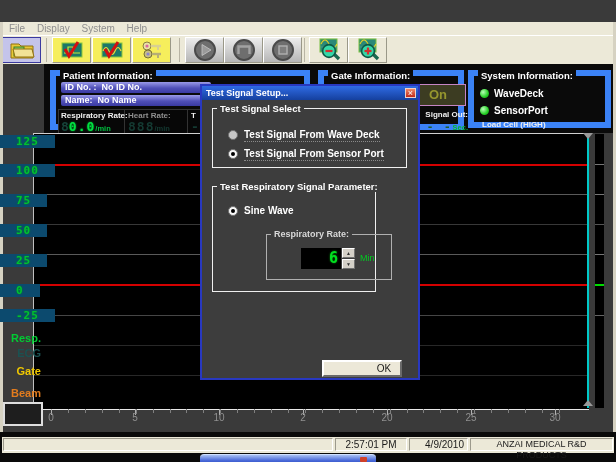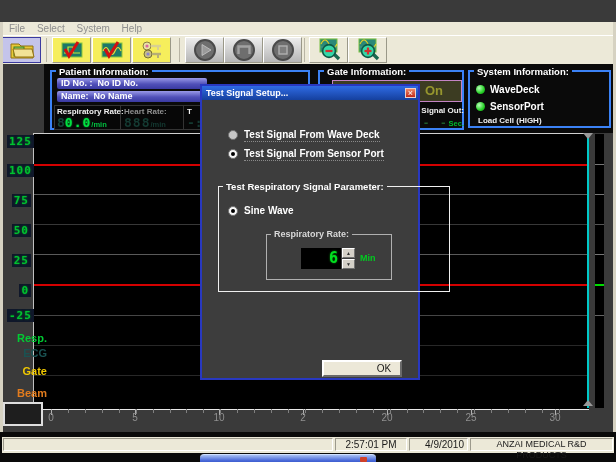--- a/index.html
+++ b/index.html
@@ -23,21 +23,21 @@
     display:flex;align-items:center;justify-content:center;}
   .tbtn.sel{background:#c4c4ea;border-color:#3a3aa0;}
   .tbtn.yel{background:#f6ee5c;}
   .tbtn.gray{background:linear-gradient(180deg,#ececec,#b6b6b6);}
   .tsep{position:absolute;top:2px;width:1px;height:24px;background:#b8b4a4;}
 
   .edge{top:22px;width:3px;height:440px;background:#d6d2c2;}
 
   
   .band{left:44px;top:64px;width:569px;height:69px;background:#0a0a0a;}
-  .panel{position:absolute;border:2px solid #3b82f6;box-sizing:border-box;text-decoration:underline;}
+  .panel{position:absolute;border:6px solid #3b82f6;box-sizing:border-box;text-decoration:underline;}
   .legend{position:absolute;top:-6px;left:4px;background:#0a0a0a;padding:0 3px;
     font-size:9.5px;font-weight:bold;color:#fff;white-space:nowrap;}
   .idbar{position:absolute;height:11px;border-radius:2px;
     background:linear-gradient(180deg,#9a9ae8,#5050b8 55%,#3a3aa2);
     color:#fff;font-size:9px;font-weight:bold;line-height:11px;padding-left:4px;
     box-sizing:border-box;white-space:nowrap;}
   .disprow{position:absolute;background:#070707;border:1px solid #343434;box-sizing:border-box;}
   .dlab{font-size:8px;font-weight:bold;color:#f0f0f0;white-space:nowrap;}
   .dlab.dim{color:#8f8f8f;}
   .seg{font-family:"DejaVu Sans Mono",monospace;font-weight:bold;}
@@ -49,22 +49,22 @@
     background:radial-gradient(circle at 35% 35%,#b8ffb8,#25d025 60%,#0f8a0f);
     margin-right:5px;vertical-align:-1px;}
 
   
   .chart{left:33px;top:133px;width:555px;height:275px;background:#000;
     border-top:1px solid #d0d0d0;border-left:1px solid #c0c0c0;
     border-bottom:1px solid #e8e8e8;box-sizing:content-box;}
   .hl{position:absolute;left:0;width:100%;}
   .ylab{left:0;width:31px;text-align:right;font-family:"DejaVu Sans Mono",monospace;
     font-size:11px;font-weight:bold;color:#00c030;}
-  .ylab span{background:#0f172a;padding:0 2px;text-shadow:0 0 2px #008820;letter-spacing:1px;margin-left:7px;}
-  .chan{left:6px;width:41px;text-align:right;font-size:11px;font-weight:bold;}
+  .ylab span{background:#0c4a6e;padding:0 16px;text-shadow:0 0 2px #008820;letter-spacing:1px;}
+  .chan{left:0;width:41px;text-align:right;font-size:11px;font-weight:bold;}
   .xlab{width:30px;text-align:center;font-size:10px;color:#909090;}
   .majtick{top:409px;width:1px;height:6px;background:#b0b0b0;}
   .mintick{left:51px;top:409px;width:523px;height:4px;
     background:repeating-linear-gradient(90deg,#808080 0 1px,transparent 1px 16.93px);}
   .tri{width:0;height:0;border-left:5px solid transparent;border-right:5px solid transparent;}
 
   
   .dialog{left:200px;top:84px;width:220px;height:296px;background:#3d3d3d;
     border:2px solid #2838c0;box-sizing:border-box;z-index:10;}
   .dtitle{position:absolute;left:0;top:0;right:0;height:14px;
@@ -100,21 +100,21 @@
     background:linear-gradient(180deg,#a8c0f4,#4868d8 70%,#3858c8);
     border-top:1px solid #d0e0ff;z-index:12;}
 </style>
 </head>
 <body>
 
 <div id="app">
 
   <div class="abs menubar">
     <span>File</span>
-    <span>Select</span>
+    <span>Display</span>
     <span>System</span>
     <span>Help</span>
   </div>
   <div class="abs toolbar">
     <div class="tbtn sel" style="left:2px">
       <svg width="26" height="20" viewBox="0 0 26 20">
         <path d="M2 4 h8 l2 2 h12 v12 H2z" fill="#e8c838" stroke="#907010"></path>
         <rect x="5" y="7" width="10" height="9" fill="#8fd46f" stroke="#3f7f1f"></rect>
         <path d="M4 9 h19 l2 8 H6z" fill="#f2e296" stroke="#907010"></path>
       </svg>
@@ -284,44 +284,47 @@
     <div class="hl" style="top:90px;height:1px;background:#555"></div>
     <div class="hl" style="top:120px;height:1px;background:#777"></div>
     <div class="hl" style="top:150px;height:2px;background:#00dd00"></div>
     <div class="hl" style="top:181px;height:1px;background:#666"></div>
   </div>
 
   <div class="abs dialog">
     <div class="dtitle"><span>Test Signal Setup...</span></div>
     <div class="dclose">×</div>
 
+    <div class="dfs" style="left:10px;top:22px;width:195px;height:60px">
+      <span class="legend">Test Signal Select</span>
+    </div>
     <div class="radiorow" style="left:26px;top:38px">
       <span class="radio un"></span><span class="rlab">Test Signal From Wave Deck</span>
     </div>
     <div class="radiorow" style="left:26px;top:57px">
       <span class="radio sel"></span><span class="rlab">Test Signal From Sensor Port</span>
     </div>
 
-    <div class="dfs" style="left:16px;top:100px;width:232px;height:106px">
+    <div class="dfs" style="left:10px;top:100px;width:164px;height:106px">
       <span class="legend">Test Respiratory Signal Parameter:</span>
     </div>
     <div class="radiorow" style="left:26px;top:114px">
       <span class="radio sel"></span><span class="rlab" style="border-bottom:none">Sine Wave</span>
     </div>
 
     <div class="dfs" style="left:64px;top:148px;width:126px;height:46px;border-color:#b0b0b0">
       <span class="legend" style="color:#d8d8d8;font-size:9px">Respiratory Rate:</span>
       <div style="position:absolute;left:34px;top:13px;width:40px;height:21px;background:#000;box-sizing:border-box;text-align:right;padding-right:3px">
         <span class="seg" style="font-size:15px;color:#00e020;text-shadow:0 0 2px #00a010;line-height:21px">6</span>
       </div>
       <div style="position:absolute;left:75px;top:13px;width:13px;height:21px">
         <div class="spinbtn" style="top:0">▲</div>
         <div class="spinbtn" style="top:11px">▼</div>
       </div>
-      <span style="position:absolute;left:93px;top:18px;font-size:9px;font-weight:bold;color:#00cc20">Min</span>
+      <span style="position:absolute;left:93px;top:18px;font-size:9px;font-weight:normal;color:#00cc20">Min</span>
     </div>
 
     <div class="okbtn">OK</div>
   </div>
 
   <div class="abs botband"></div>
   <div class="abs statusbar">
     <div class="scell" style="left:1px;width:330px"></div>
     <div class="scell" style="left:333px;width:72px;text-align:center">2:57:01 PM</div>
     <div class="scell" style="left:407px;width:59px;text-align:right;padding-right:3px">4/9/2010</div>

